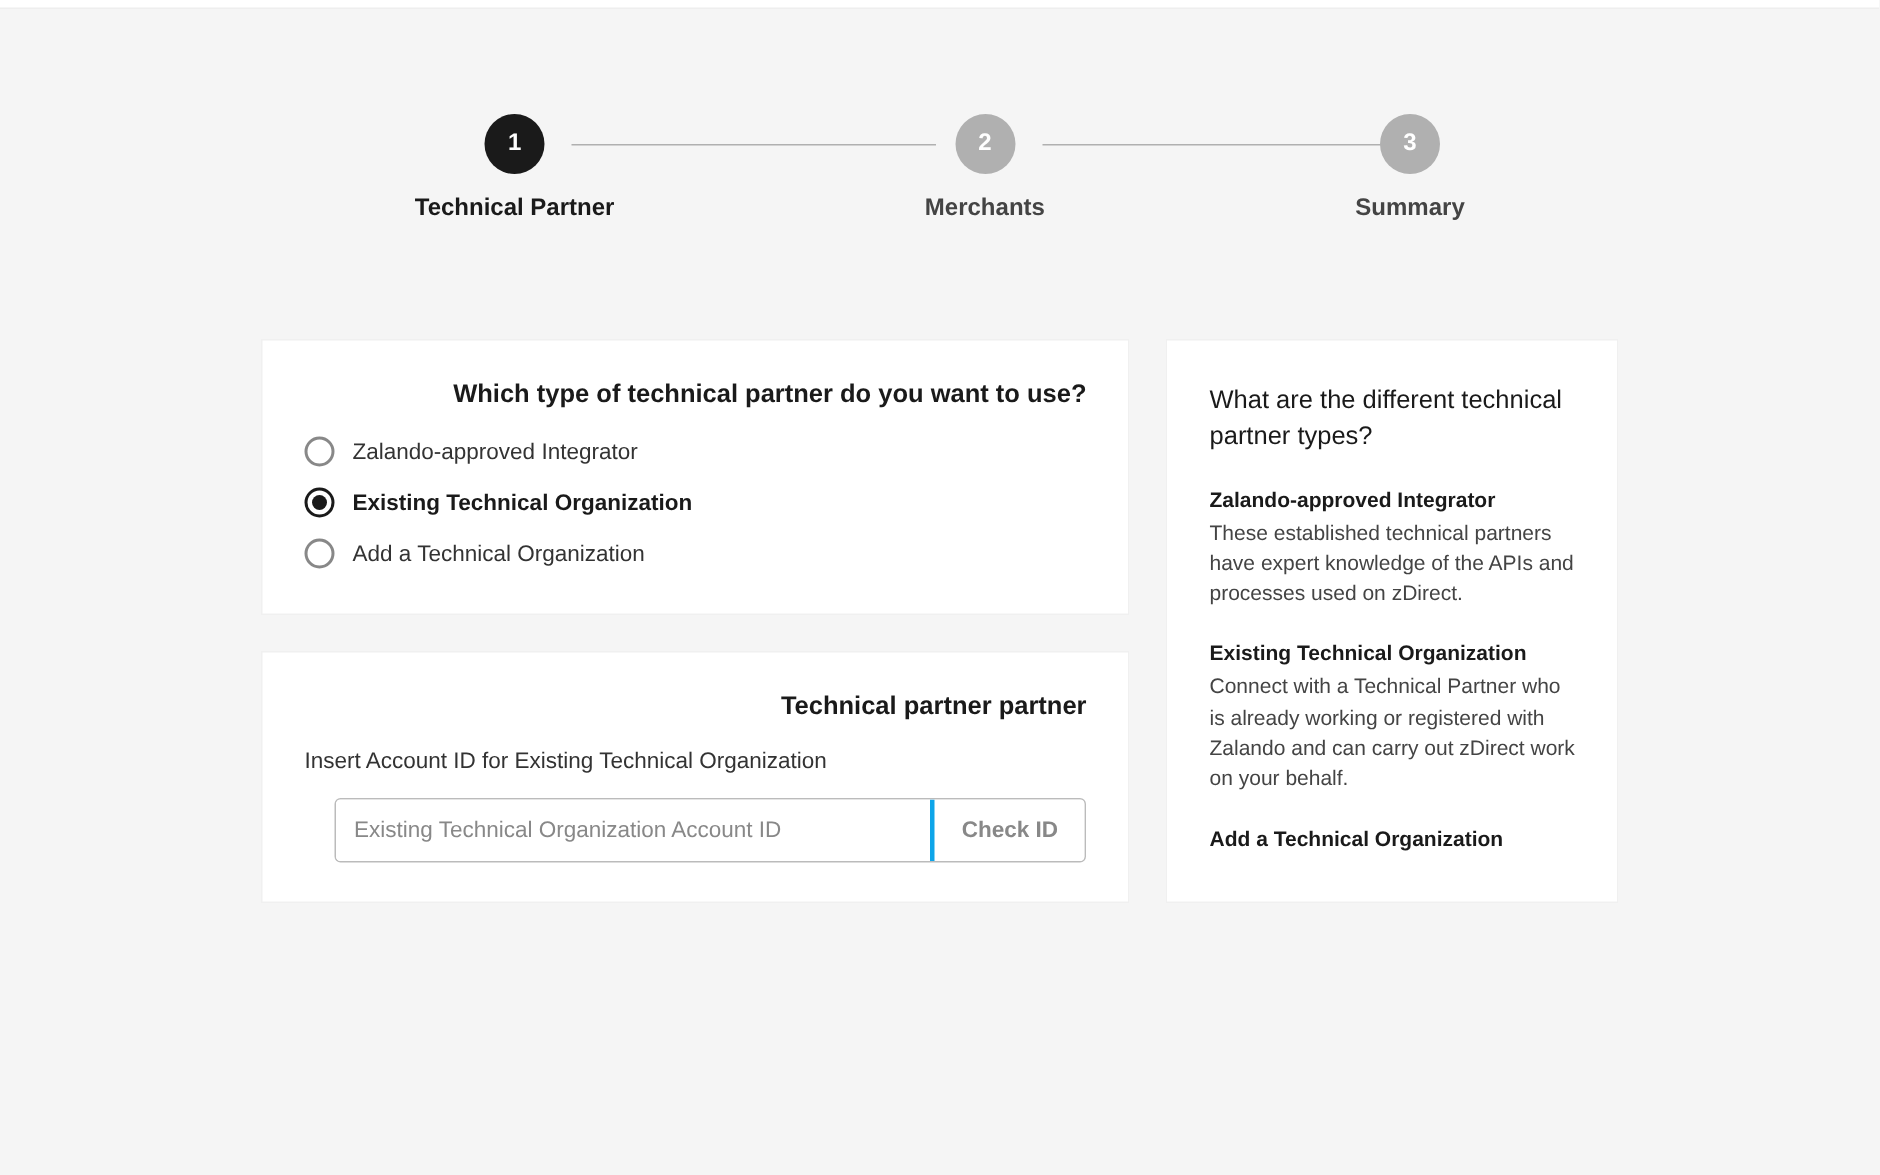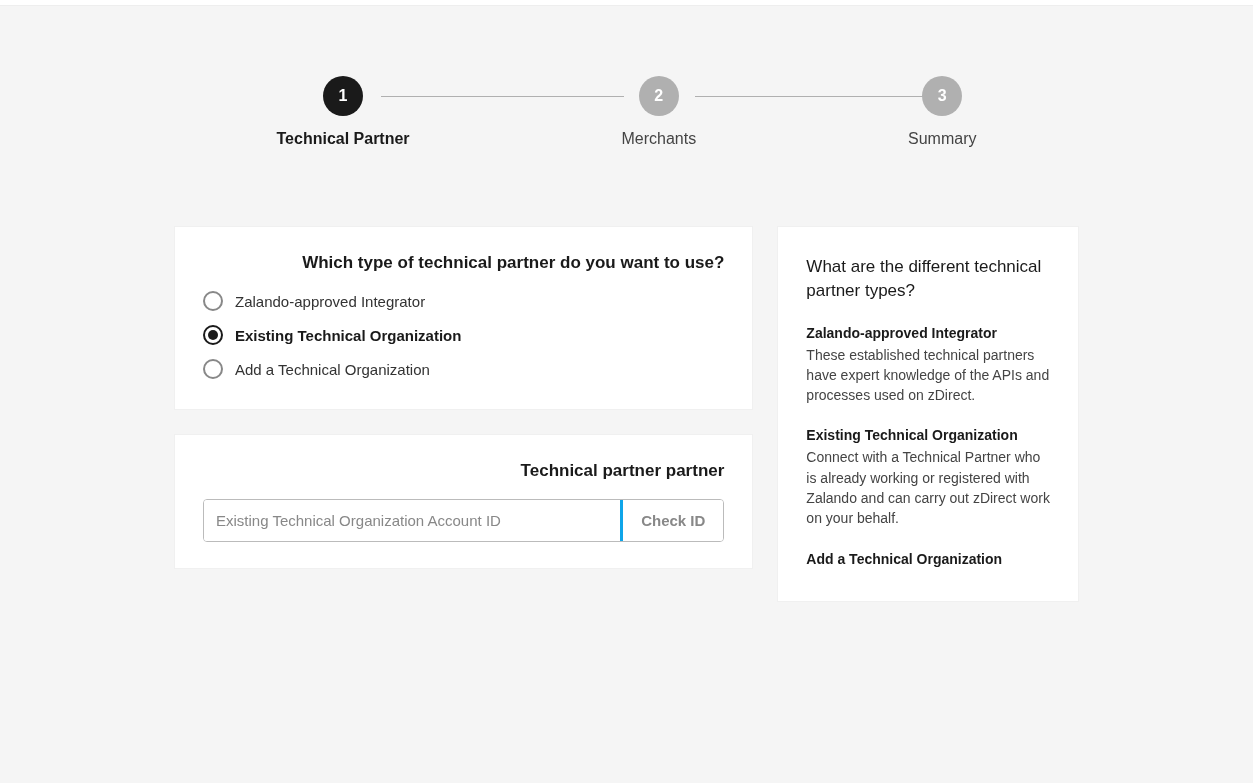--- a/index.html
+++ b/index.html
@@ -45,21 +45,21 @@
     color: #fff;
   }
   .step-circle.active { background: #1a1a1a; }
   .step-circle.inactive { background: #b0b0b0; }
   .step-label {
     margin-top: 14px;
     font-size: 16px;
     text-align: right;
   }
   .step-label.active { font-weight: 700; color: #1a1a1a; }
-  .step-label.inactive { font-weight: 400; color: #444; }
+  .step-label.inactive { font-weight: 700; color: #444; }
   .step-line {
     position: absolute;
     top: 20px;
     height: 1px;
     background: #b0b0b0;
     z-index: 1;
   }
   .line1 { left: 104px; width: 243px; }
   .line2 { left: 418px; width: 244px; }
 
@@ -117,20 +117,21 @@
     font-size: 15px;
     color: #333;
     margin-bottom: 16px;
     margin-top: 4px;
   }
   .input-group {
     display: flex;
     border: 1px solid #bbb;
     border-radius: 4px;
     overflow: hidden;
+    margin-left: 20px;
   }
   .input-group input {
     flex: 1;
     border: none;
     padding: 12px 12px;
     font-size: 15px;
     outline: none;
     color: #333;
   }
   .input-group input::placeholder { color: #999text; color:#888; }
@@ -217,20 +218,21 @@
         </div>
 
         <div class="radio-row">
           <span class="radio-outer"></span>
           <span class="radio-label">Add a Technical Organization</span>
         </div>
       </div>
 
       <div class="card">
         <div class="card-title">Technical partner partner</div>
+        <div class="detail-sub">Insert Account ID for Existing Technical Organization</div>
         <div class="input-group">
           <input type="text" placeholder="Existing Technical Organization Account ID" style="">
           <button class="check-btn">Check ID</button>
         </div>
       </div>
 
     </div>
 
     <div class="right-col">
       <div class="card right-card">

